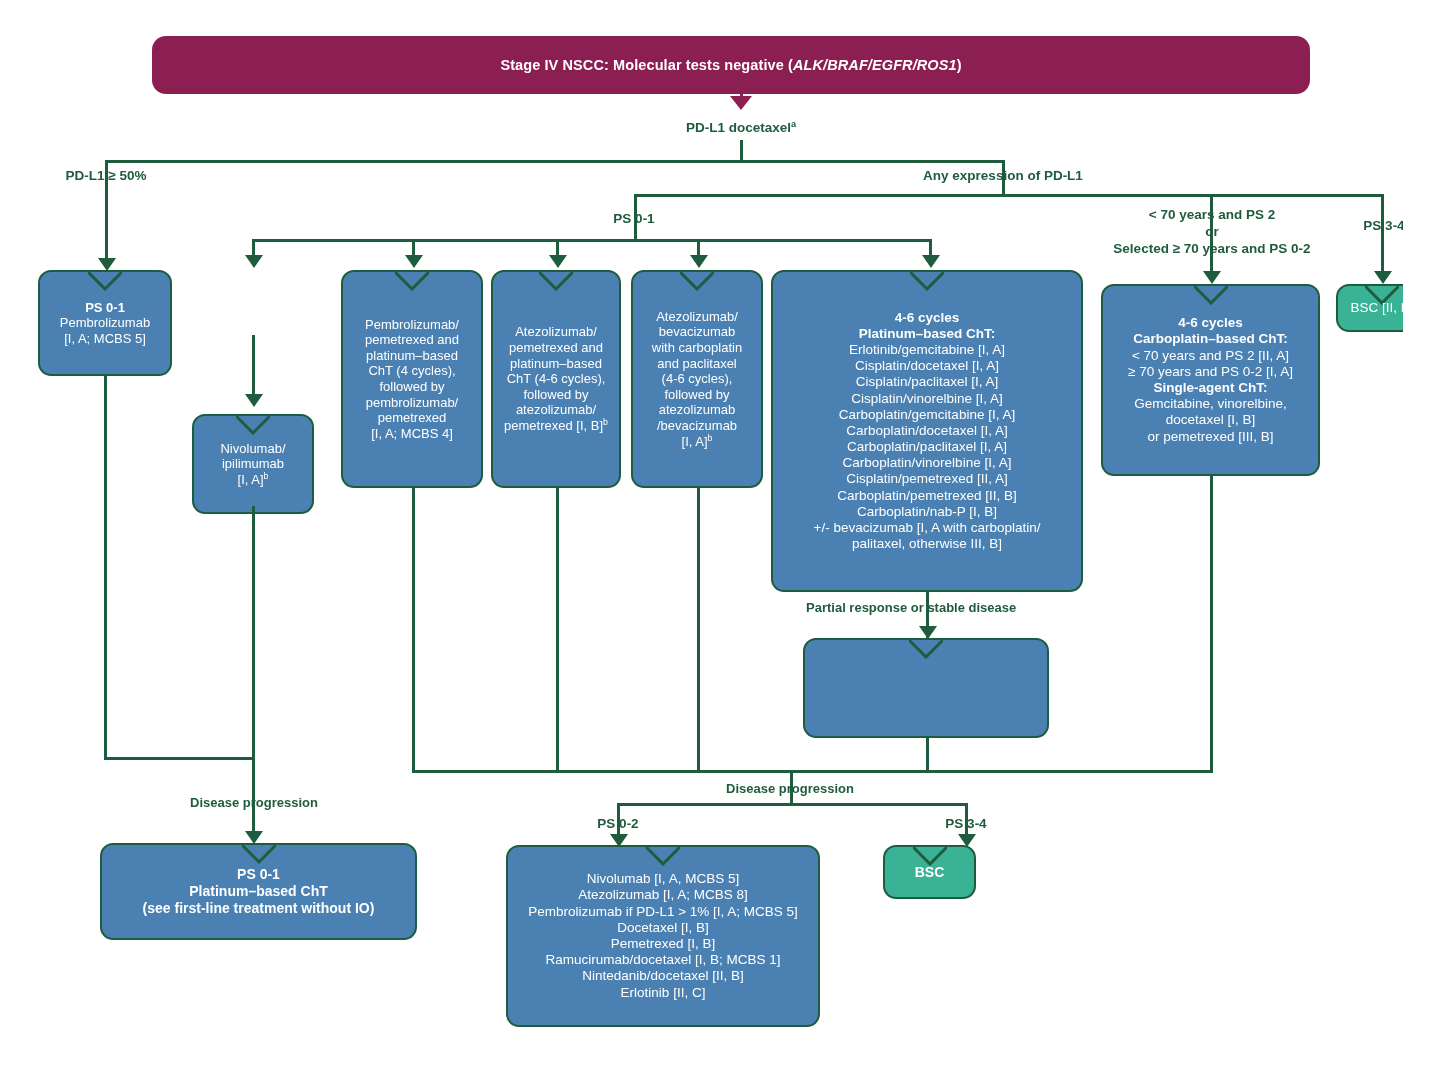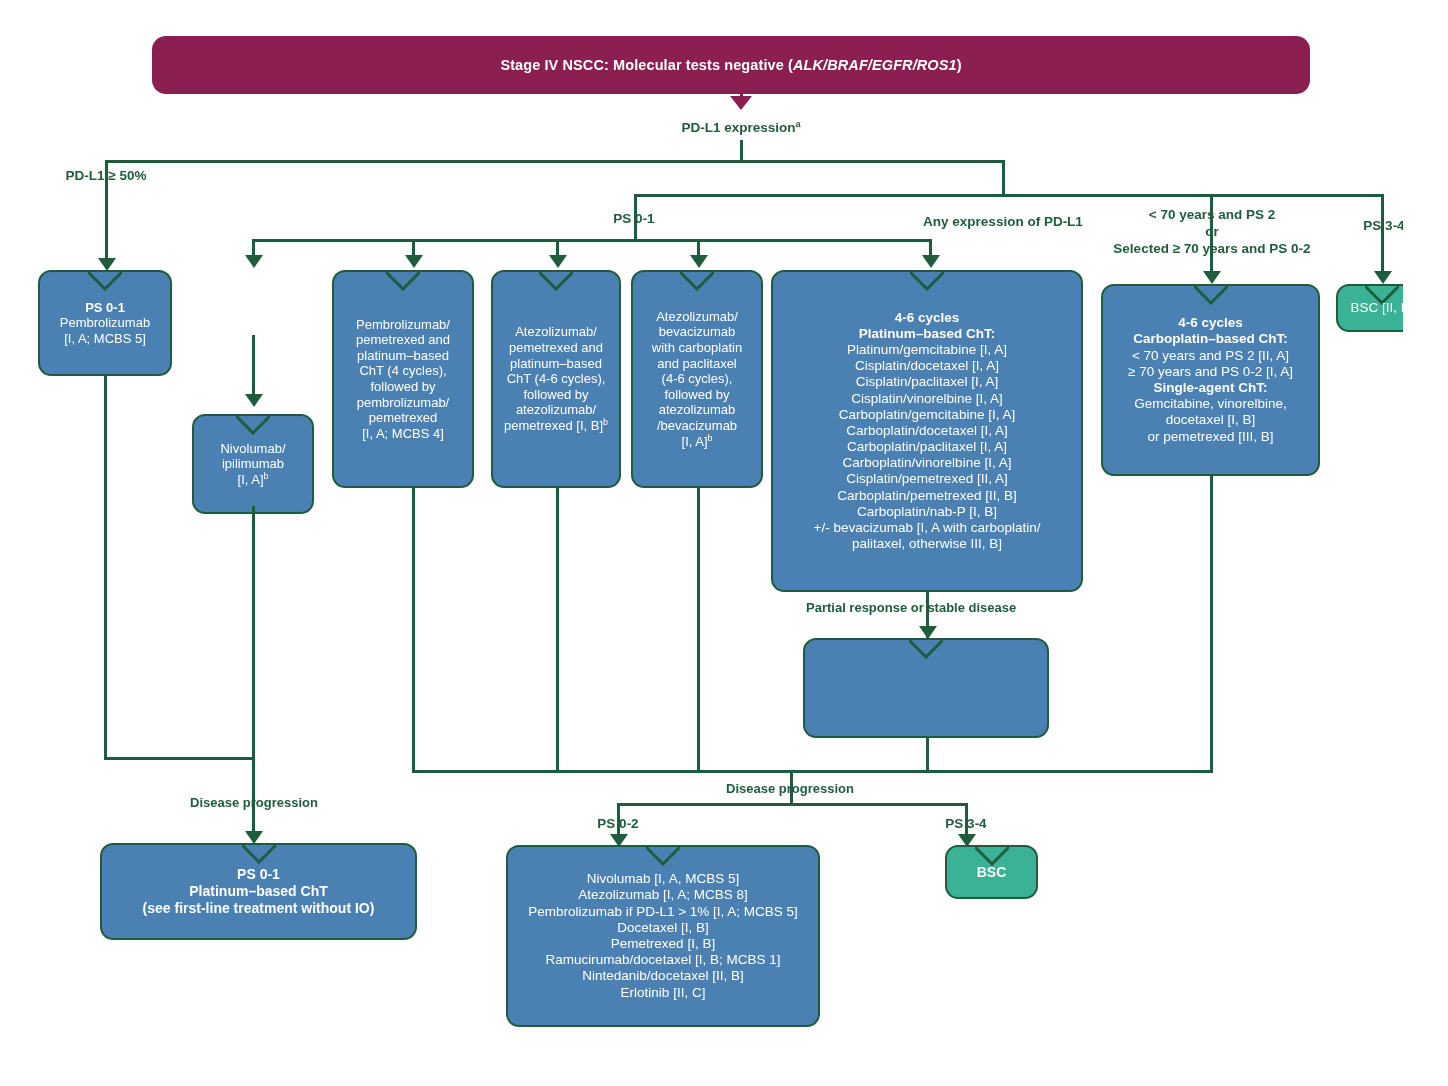--- a/index.html
+++ b/index.html
@@ -116,32 +116,32 @@
 
   <div class="banner" style="left:152px; top:36px; width:1158px; height:58px;">
     <span>
       <span>Stage IV NSCC: Molecular tests negative (</span><i>ALK/BRAF/EGFR/ROS1</i><span>)</span>
     </span>
   </div>
   <div class="banner-stem" style="left:740px; top:92px; height:10px;"></div>
   <div class="banner-tail" style="left:730px; top:96px;"></div>
 
   <div class="lbl" style="left:641px; top:120px; width:200px;">
-    <span>PD-L1 expression</span><sup>a</sup>
+    <span>PD-L1 docetaxel</span><sup>a</sup>
   </div>
 
   <div class="line-v" style="left:740px; top:140px; height:22px;"></div>
 
   <div class="line-h" style="left:105px; top:160px; width:898px;"></div>
 
   <div class="lbl" style="left:47px; top:168px; width:118px; text-align:center;">PD-L1 ≥ 50%</div>
   <div class="line-v" style="left:105px; top:160px; height:104px;"></div>
   <div class="arrow-down" style="left:97.5px; top:258px;"></div>
 
-  <div class="lbl" style="left:903px; top:168px; width:200px; text-align:center;margin-top:46px;">Any expression of PD-L1</div>
+  <div class="lbl" style="left:903px; top:168px; width:200px; text-align:center;">Any expression of PD-L1</div>
   <div class="line-v" style="left:1002px; top:160px; height:36px;"></div>
 
   <div class="line-h" style="left:634px; top:194px; width:747px;"></div>
 
   <div class="lbl" style="left:590px; top:211px; width:88px; text-align:center;">PS 0-1</div>
   <div class="line-v" style="left:634px; top:194px; height:46px;"></div>
 
   <div class="line-h" style="left:252px; top:239px; width:680px;"></div>
 
   <div class="line-v" style="left:252px; top:239px; height:19px;"></div>
@@ -194,21 +194,21 @@
         <path d="M0,0 L17,17 L34,0" fill="none" stroke="#1f5c3d" stroke-width="3"></path>
       </svg>
     </div>
     <div class="body">
       <span class="ln">Nivolumab/</span>
       <span class="ln">ipilimumab</span>
       <span class="ln"><span>[I, A]</span><sup>b</sup></span>
     </div>
   </div>
 
-  <div class="node blue" style="left:332px; top:270px; width:142px; height:218px; font-size:13px;">
+  <div class="node blue" style="left:341px; top:270px; width:142px; height:218px; font-size:13px;">
     <div class="notch-wrap">
       <svg width="34" height="19" viewBox="0 0 34 19">
         <path d="M0,0 L17,17 L34,0" fill="none" stroke="#1f5c3d" stroke-width="3"></path>
       </svg>
     </div>
     <div class="body">
       <span class="ln">Pembrolizumab/</span>
       <span class="ln">pemetrexed and</span>
       <span class="ln">platinum–based</span>
       <span class="ln">ChT (4 cycles),</span>
@@ -257,21 +257,21 @@
 
   <div class="node blue" style="left:771px; top:270px; width:312px; height:322px; font-size:13.5px;">
     <div class="notch-wrap">
       <svg width="34" height="19" viewBox="0 0 34 19">
         <path d="M0,0 L17,17 L34,0" fill="none" stroke="#1f5c3d" stroke-width="3"></path>
       </svg>
     </div>
     <div class="body">
       <span class="ln bold">4-6 cycles</span>
       <span class="ln bold">Platinum–based ChT:</span>
-      <span class="ln">Platinum/gemcitabine [I, A]</span>
+      <span class="ln">Erlotinib/gemcitabine [I, A]</span>
       <span class="ln">Cisplatin/docetaxel [I, A]</span>
       <span class="ln">Cisplatin/paclitaxel [I, A]</span>
       <span class="ln">Cisplatin/vinorelbine [I, A]</span>
       <span class="ln">Carboplatin/gemcitabine [I, A]</span>
       <span class="ln">Carboplatin/docetaxel [I, A]</span>
       <span class="ln">Carboplatin/paclitaxel [I, A]</span>
       <span class="ln">Carboplatin/vinorelbine [I, A]</span>
       <span class="ln">Cisplatin/pemetrexed [II, A]</span>
       <span class="ln">Carboplatin/pemetrexed [II, B]</span>
       <span class="ln">Carboplatin/nab-P [I, B]</span>
@@ -372,21 +372,21 @@
       <span class="ln">Atezolizumab [I, A; MCBS 8]</span>
       <span class="ln">Pembrolizumab if PD-L1 &gt; 1%  [I, A; MCBS 5]</span>
       <span class="ln">Docetaxel [I, B]</span>
       <span class="ln">Pemetrexed [I, B]</span>
       <span class="ln">Ramucirumab/docetaxel [I, B; MCBS 1]</span>
       <span class="ln">Nintedanib/docetaxel  [II, B]</span>
       <span class="ln">Erlotinib [II, C]</span>
     </div>
   </div>
 
-  <div class="node green" style="left:945px; top:845px; width:93px; height:54px; font-size:14px;">
+  <div class="node green" style="left:883px; top:845px; width:93px; height:54px; font-size:14px;">
     <div class="notch-wrap">
       <svg width="34" height="19" viewBox="0 0 34 19">
         <path d="M0,0 L17,17 L34,0" fill="none" stroke="#1f5c3d" stroke-width="3"></path>
       </svg>
     </div>
     <div class="body">
       <span class="ln bold">BSC</span>
     </div>
   </div>
 

